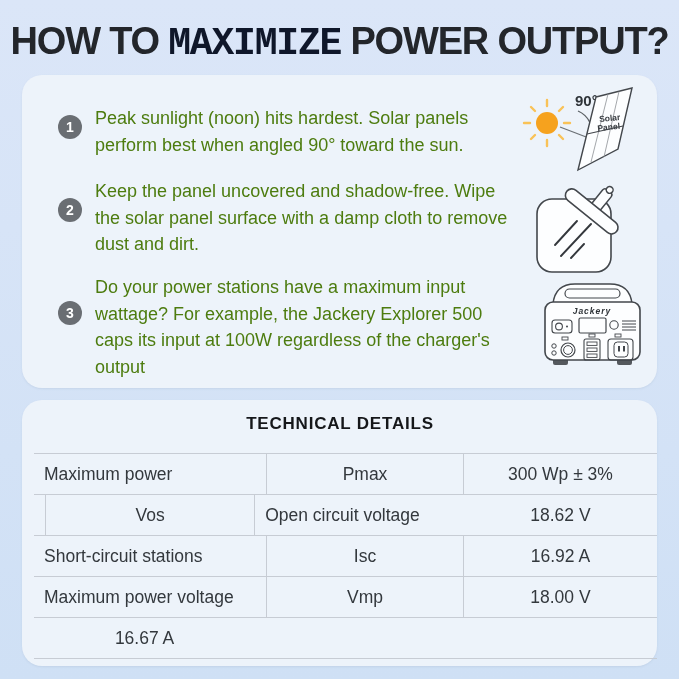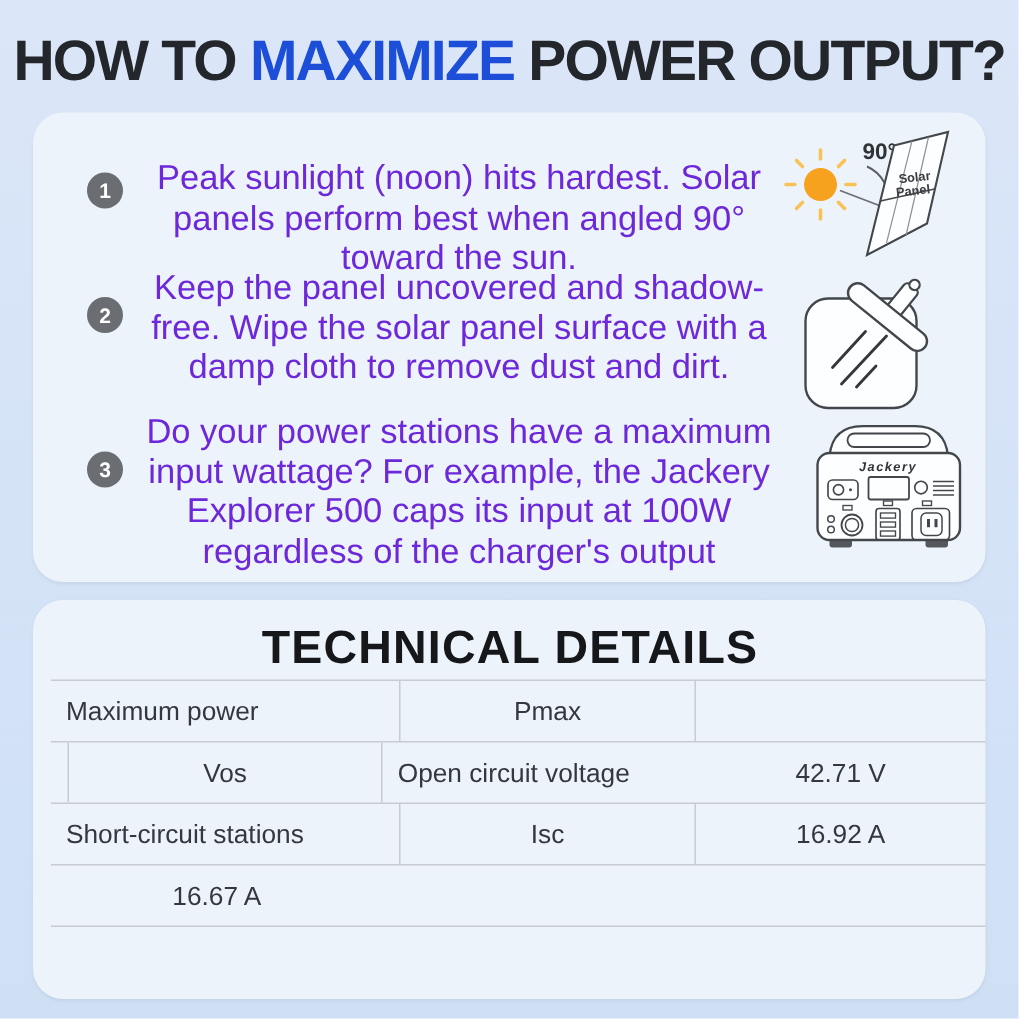--- a/index.html
+++ b/index.html
@@ -7,40 +7,40 @@
     width:679px;height:679px;position:relative;overflow:hidden;
     background:linear-gradient(180deg,#dbe6f8 0%,#cfe0f5 100%);
     font-family:"Liberation Sans",sans-serif;
     -webkit-font-smoothing:antialiased;
   }
   .page-title{
     position:absolute;left:0;top:20px;width:679px;text-align:center;
     font-size:38px;font-weight:800;letter-spacing:-1.2px;color:#23262b;
     white-space:nowrap;
   }
-  .page-title .hl{color:#1d4ed8;}
+  .page-title .hl{color:#0f172a;font-family:Liberation Mono, monospace;}
   .card{
     position:absolute;left:22px;width:635px;background:#edf3fa;
     border-radius:20px;box-shadow:0 1px 2px rgba(120,140,170,0.15);
   }
   #tips-card{top:75px;height:313px;}
   #tech-card{top:400px;height:266px;}
   .badge{
     position:absolute;width:24px;height:24px;border-radius:50%;
     background:#6a6e73;color:#fff;font-size:14px;font-weight:700;
     display:flex;align-items:center;justify-content:center;line-height:1;
   }
   .tip-text{
     position:absolute;left:73px;width:422px;
-    font-size:23px;line-height:26.5px;color:#6d28d9;text-align:center;
+    font-size:18px;line-height:26.5px;color:#4d7c0f;
   }
   .tip-icon{position:absolute;}
   .tech-heading{
     position:absolute;top:14px;left:0;width:636px;text-align:center;
-    font-size:31px;font-weight:700;letter-spacing:0.8px;color:#15171a;
+    font-size:17px;font-weight:700;letter-spacing:0.8px;color:#15171a;
   }
   .spec-table{
     position:absolute;left:12px;right:0;top:53px;
     border-top:1px solid #c7ccd4;
   }
   .spec-row{
     display:grid;grid-template-columns:35.5% 33.5% 31%;
     height:40px;border-bottom:1px solid #c7ccd4;align-items:center;
   }
   .spec-cell{font-size:17.5px;color:#33383d;}
@@ -147,28 +147,34 @@
     </svg>
   </div>
 </div>
 
 <div class="card" id="tech-card">
   <div class="tech-heading">TECHNICAL DETAILS</div>
   <div class="spec-table">
     <div class="spec-row">
       <div class="spec-cell param">Maximum power</div>
       <div class="spec-cell symbol">Pmax</div>
+      <div class="spec-cell value">300 Wp ± 3%</div>
     </div>
     <div class="spec-row">
       <div class="spec-cell symbol">Vos</div>
       <div class="spec-cell param">Open circuit voltage</div>
-      <div class="spec-cell value">42.71 V</div>
+      <div class="spec-cell value">18.62 V</div>
     </div>
     <div class="spec-row">
       <div class="spec-cell param">Short-circuit stations</div>
       <div class="spec-cell symbol">Isc</div>
       <div class="spec-cell value">16.92 A</div>
+    </div>
+    <div class="spec-row">
+      <div class="spec-cell param">Maximum power voltage</div>
+      <div class="spec-cell symbol">Vmp</div>
+      <div class="spec-cell value">18.00 V</div>
     </div>
     <div class="spec-row">
       <div class="spec-cell value">16.67 A</div>
     </div>
   </div>
 </div>
 
 </body></html>

